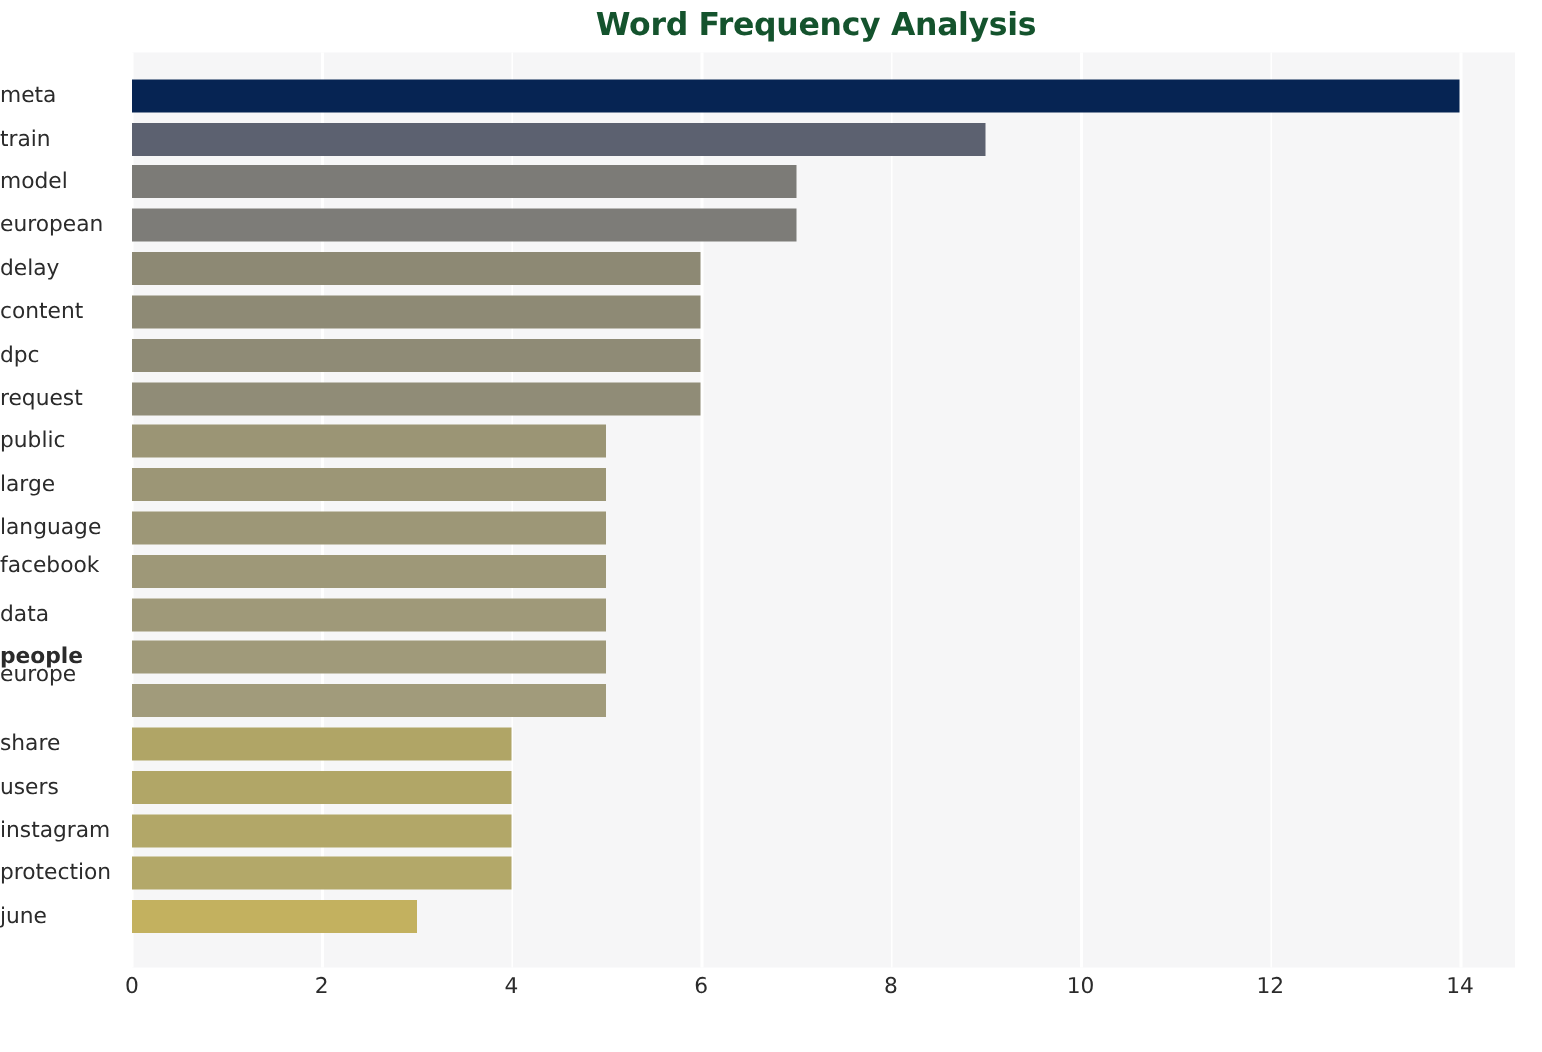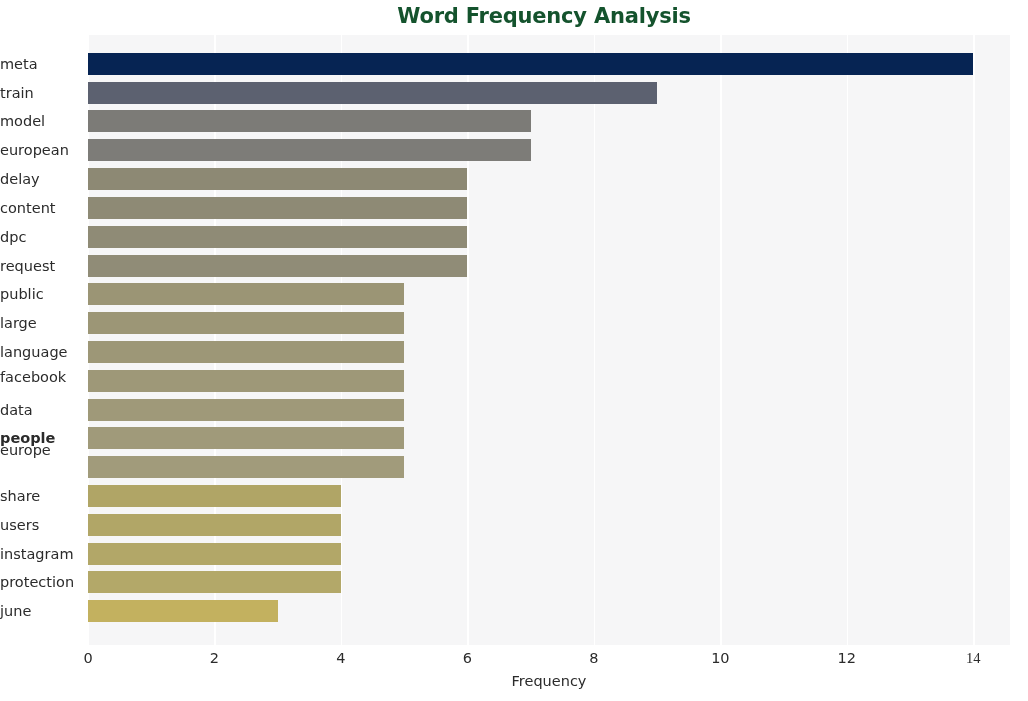--- a/index.html
+++ b/index.html
@@ -180,18 +180,17 @@
     </div>
 
   <div id="x-axis">
       <div class="xtick" style="left: 0px;">0</div>
       <div class="xtick" style="left: 126.475px;">2</div>
       <div class="xtick" style="left: 252.949px;">4</div>
       <div class="xtick" style="left: 379.424px;">6</div>
       <div class="xtick" style="left: 505.898px;">8</div>
       <div class="xtick" style="left: 632.373px;">10</div>
       <div class="xtick" style="left: 758.848px;">12</div>
-      <div class="xtick" style="left: 885.322px; font-family: Liberation Serif, serif;">14</div>
+      <div class="xtick" style="left: 885.322px;">14</div>
     </div>
 
-  <div id="x-axis-label">Frequency</div>
 
 </div>
 
 </body></html>

